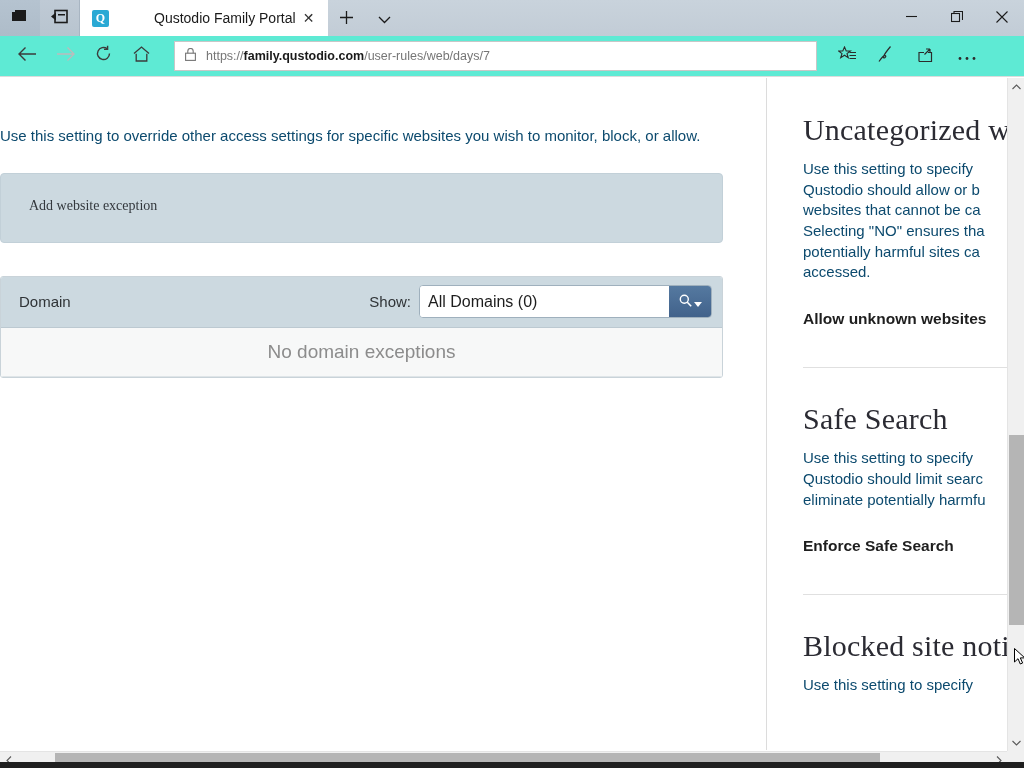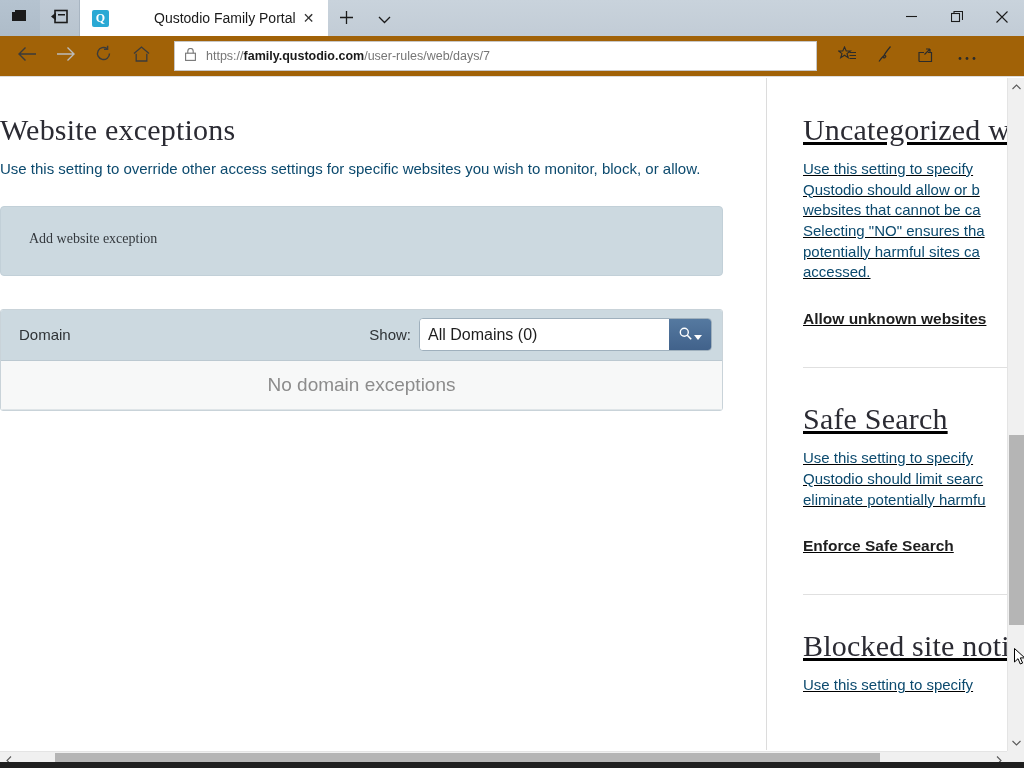--- a/index.html
+++ b/index.html
@@ -58,21 +58,21 @@
     color: #1b1b1b; font-size: 15px;
   }
   .tabstrip-spacer { flex: 1; }
   .wincontrols { display: flex; align-items: stretch; }
   .winbtn {
     width: 45px; display: flex; align-items: center; justify-content: center;
     color: #1b1b1b; font-size: 12px;
   }
 
   .toolbar {
-    height: 41px; background: #a16207;
+    height: 41px; background: #5eead4;
     display: flex; align-items: center; padding: 0 8px;
     border-bottom: 1px solid #dcdcdc;
   }
   .navbtn {
     width: 38px; height: 32px; display: flex; align-items: center;
     justify-content: center; color: #3b3b3b; font-size: 17px; flex:none;
   }
   .navbtn.disabled { color: #bcbcbc; }
   .urlbar {
     flex: 1; height: 30px; margin: 0 10px 0 14px;
@@ -187,21 +187,21 @@
     color: #fff; gap: 2px;
   }
   .dtbody {
     height: 49px; background: #f7f8f8;
     display: flex; align-items: center; justify-content: center;
     border-bottom: 1px solid #dfe5e8;
   }
   .dtbody span { font-size: 19px; color: #8c8c8c; }
 
   
-  .rc-block { margin-bottom: 6px; text-decoration: underline; }
+  .rc-block { margin-bottom: 6px; }
   .rc-bold {
     font-size: 15.5px; font-weight: bold; color: #1e1e1e;
     margin-top: 26px; line-height: 1.3;
   }
   .rc-sep {
     border-top: 1px solid #e0e0e0; margin: 38px 0 0 0; width: 100%;
   }
   .rc-space { height: 34px; }
 
   
@@ -396,21 +396,20 @@
           <circle cx="16" cy="2.5" r="1.4" fill="#2b2b2b"></circle>
         </svg>
       </span>
     </div>
   </div>
 
   <div class="viewport">
     <div class="page">
 
       <div class="col-left">
-        <h1 class="sec-title">Website exceptions</h1>
         <p class="sec-desc">Use this setting to override other access settings for specific websites you wish to monitor, block, or allow.</p>
 
         <div class="panel">
           <div class="panel-title">Add website exception</div>
         </div>
 
         <div class="dtable">
           <div class="dthead">
             <span class="dth-domain">Domain</span>
             <span class="dth-spacer"></span>

